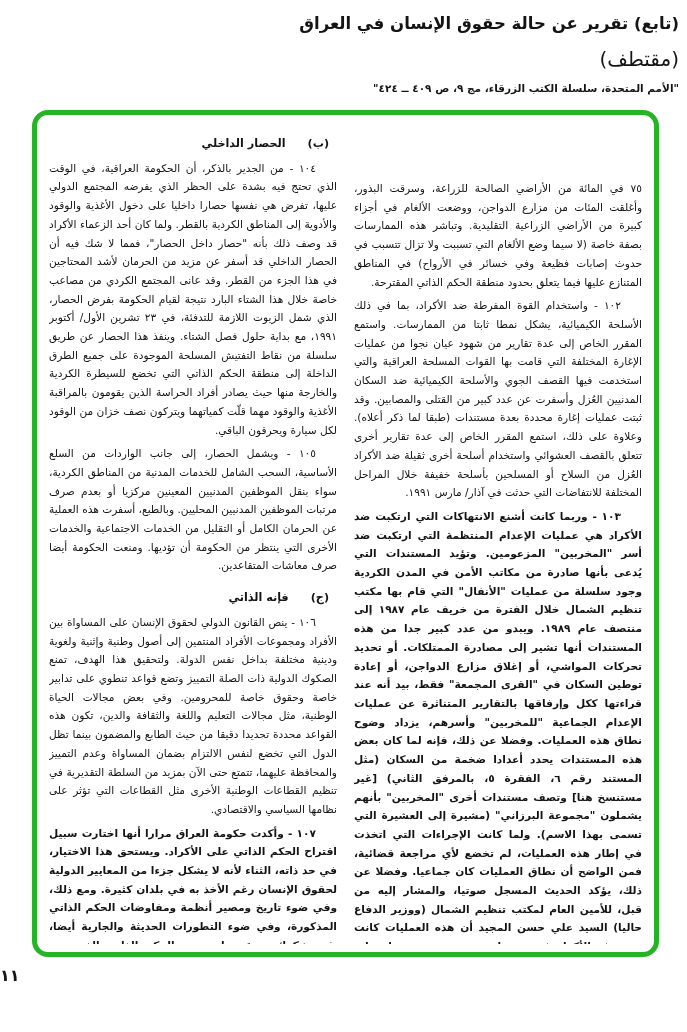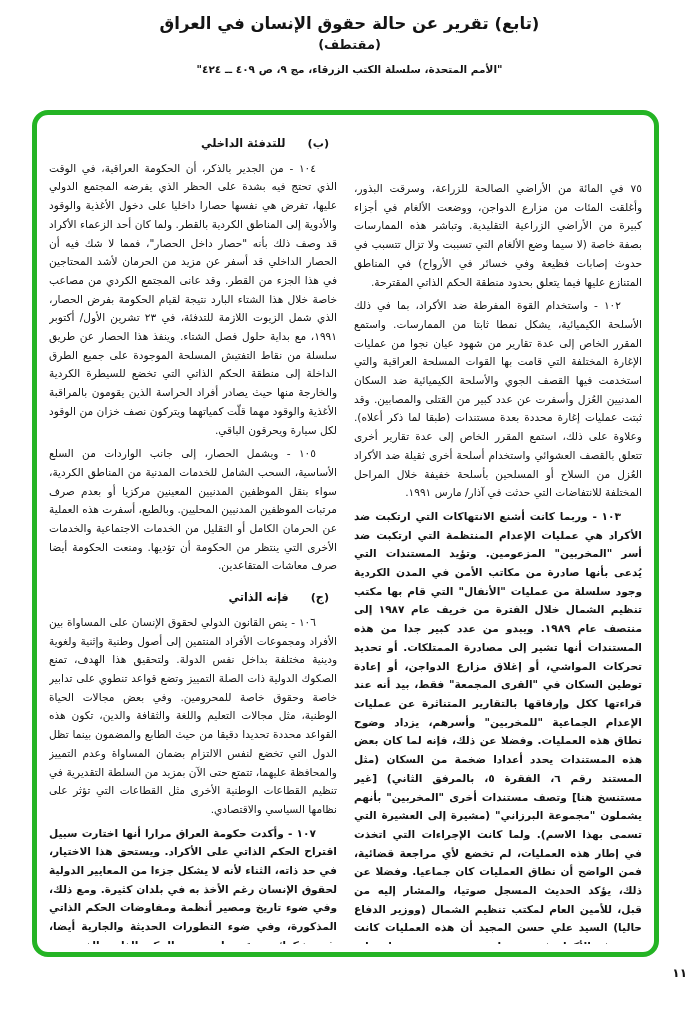--- a/index.html
+++ b/index.html
@@ -7,23 +7,23 @@
   body {
     background:#ffffff;
     font-family:"DejaVu Sans", sans-serif;
     color:#141414;
     position:relative;
     overflow:hidden;
   }
   .page { position:absolute; inset:0; background:#ffffff; }
 
   
-  .header { position:absolute; top:14px; right:8px; left:0; text-align:center; direction:rtl;padding-left:20px; }
+  .header { position:absolute; top:14px; right:8px; left:0; text-align:right; direction:rtl;padding-left:20px; }
   .doc-title   { font-size:16.5px; font-weight:bold; letter-spacing:0; }
-  .doc-subtitle{ font-size:13px; font-weight:bold; margin-top:4px; }
+  .doc-subtitle{ font-size:20px; font-weight:normal; margin-top:14px; }
   .doc-citation{ font-size:10.5px; font-weight:bold; margin-top:11px; }
 
   
   .content-box {
     position:absolute;
     left:32px; top:110px;
     width:627px; height:847px;
     border:5px solid #24b424;
     border-radius:16px;
     background:#ffffff;
@@ -56,22 +56,22 @@
     font-size:11.2px;
     padding-right:8px;
     margin:14px 0 5px 0;
   }
   .col > .section-heading:first-child { margin-top:0; }
 
   
   .page-number {
     position:absolute;
     top:966px; right:0; left:0;
-    text-align:right;
-    font-size:12px;
+    text-align:left;
+    font-size:16px;
     font-weight:bold;
     direction:rtl;
   }
 </style>
 </head>
 <body>
 
 <div class="page">
 
   <div class="header">
@@ -85,21 +85,21 @@
 
       <div class="col">
         <div class="para continuation">٧٥ في المائة من الأراضي الصالحة للزراعة، وسرقت البذور، وأغلقت المئات من مزارع الدواجن، ووضعت الألغام في أجزاء كبيرة من الأراضي الزراعية التقليدية. وتباشر هذه الممارسات بصفة خاصة (لا سيما وضع الألغام التي تسببت ولا تزال تتسبب في حدوث إصابات فظيعة وفي خسائر في الأرواح) في المناطق المتنازع عليها فيما يتعلق بحدود منطقة الحكم الذاتي المقترحة.</div>
         <div class="para">١٠٢ - واستخدام القوة المفرطة ضد الأكراد، بما في ذلك الأسلحة الكيميائية، يشكل نمطا ثابتا من الممارسات. واستمع المقرر الخاص إلى عدة تقارير من شهود عيان نجوا من عمليات الإغارة المختلفة التي قامت بها القوات المسلحة العراقية والتي استخدمت فيها القصف الجوي والأسلحة الكيميائية ضد السكان المدنيين العُزل وأسفرت عن عدد كبير من القتلى والمصابين. وقد ثبتت عمليات إغارة محددة بعدة مستندات (طبقا لما ذكر أعلاه). وعلاوة على ذلك، استمع المقرر الخاص إلى عدة تقارير أخرى تتعلق بالقصف العشوائي واستخدام أسلحة أخرى ثقيلة ضد الأكراد العُزل من السلاح أو المسلحين بأسلحة خفيفة خلال المراحل المختلفة للانتفاضات التي حدثت في آذار/ مارس ١٩٩١.</div>
         <div class="para">١٠٣ - وربما كانت أشنع الانتهاكات التي ارتكبت ضد الأكراد هي عمليات الإعدام المنتظمة التي ارتكبت ضد أسر "المخربين" المزعومين. وتؤيد المستندات التي يُدعى بأنها صادرة من مكاتب الأمن في المدن الكردية وجود سلسلة من عمليات "الأنفال" التي قام بها مكتب تنظيم الشمال خلال الفترة من خريف عام ١٩٨٧ إلى منتصف عام ١٩٨٩. ويبدو من عدد كبير جدا من هذه المستندات أنها تشير إلى مصادرة الممتلكات. أو تحديد تحركات المواشي، أو إغلاق مزارع الدواجن، أو إعادة توطين السكان في "القرى المجمعة" فقط، بيد أنه عند قراءتها ككل وإرفاقها بالتقارير المتناثرة عن عمليات الإعدام الجماعية "للمخربين" وأسرهم، يزداد وضوح نطاق هذه العمليات. وفضلا عن ذلك، فإنه لما كان بعض هذه المستندات يحدد أعدادا ضخمة من السكان (مثل المستند رقم ٦، الفقرة ٥، بالمرفق الثاني) [غير مستنسخ هنا] وتصف مستندات أخرى "المخربين" بأنهم يشملون "مجموعة البرزاني" (مشيرة إلى العشيرة التي تسمى بهذا الاسم). ولما كانت الإجراءات التي اتخذت في إطار هذه العمليات، لم تخضع لأي مراجعة قضائية، فمن الواضح أن نطاق العمليات كان جماعيا. وفضلا عن ذلك، يؤكد الحديث المسجل صوتيا، والمشار إليه من قبل، للأمين العام لمكتب تنظيم الشمال (ووزير الدفاع حاليا) السيد علي حسن المجيد أن هذه العمليات كانت تستهدف الأكراد في حد ذاتهم دون تمييز. وبناء على ذلك، وفي ضوء أسماء الأكراد المختفين التي تجاوزت فعلا ١٥ ٠٠٠ اسم والتي استرعي نظر المقرر الخاص إليها، يصعب استبعاد ما يدعيه الأكراد من اختفاء نحو ١٨٢ ٠٠٠ شخص بسهولة. وهكذا فمما لا شك فيه أن هذه السياسات، وعمليات "الأنفال" بصفة خاصة، تحمل علامات المخططات التي ترمي إلى الإبادة الجماعية.</div>
       </div>
 
       <div class="col">
         <div class="section-heading">
           <span>(ب)</span>
-          <span>للتدفئة الداخلي</span>
+          <span>الحصار الداخلي</span>
         </div>
         <div class="para">١٠٤ - من الجدير بالذكر، أن الحكومة العراقية، في الوقت الذي تحتج فيه بشدة على الحظر الذي يفرضه المجتمع الدولي عليها، تفرض هي نفسها حصارا داخليا على دخول الأغذية والوقود والأدوية إلى المناطق الكردية بالقطر. ولما كان أحد الزعماء الأكراد قد وصف ذلك بأنه "حصار داخل الحصار"، فمما لا شك فيه أن الحصار الداخلي قد أسفر عن مزيد من الحرمان لأشد المحتاجين في هذا الجزء من القطر. وقد عانى المجتمع الكردي من مصاعب خاصة خلال هذا الشتاء البارد نتيجة لقيام الحكومة بفرض الحصار، الذي شمل الزيوت اللازمة للتدفئة، في ٢٣ تشرين الأول/ أكتوبر ١٩٩١، مع بداية حلول فصل الشتاء. وينفذ هذا الحصار عن طريق سلسلة من نقاط التفتيش المسلحة الموجودة على جميع الطرق الداخلة إلى منطقة الحكم الذاتي التي تخضع للسيطرة الكردية والخارجة منها حيث يصادر أفراد الحراسة الذين يقومون بالمراقبة الأغذية والوقود مهما قلّت كمياتهما ويتركون نصف خزان من الوقود لكل سيارة ويحرقون الباقي.</div>
         <div class="para">١٠٥ - ويشمل الحصار، إلى جانب الواردات من السلع الأساسية، السحب الشامل للخدمات المدنية من المناطق الكردية، سواء بنقل الموظفين المدنيين المعينين مركزيا أو بعدم صرف مرتبات الموظفين المدنيين المحليين. وبالطبع، أسفرت هذه العملية عن الحرمان الكامل أو التقليل من الخدمات الاجتماعية والخدمات الأخرى التي ينتظر من الحكومة أن تؤديها. ومنعت الحكومة أيضا صرف معاشات المتقاعدين.</div>
         <div class="section-heading">
           <span>(ج)</span>
           <span>فإنه الذاتي</span>
         </div>
         <div class="para">١٠٦ - ينص القانون الدولي لحقوق الإنسان على المساواة بين الأفراد ومجموعات الأفراد المنتمين إلى أصول وطنية وإثنية ولغوية ودينية مختلفة بداخل نفس الدولة. ولتحقيق هذا الهدف، تمنع الصكوك الدولية ذات الصلة التمييز وتضع قواعد تنطوي على تدابير خاصة وحقوق خاصة للمحرومين. وفي بعض مجالات الحياة الوطنية، مثل مجالات التعليم واللغة والثقافة والدين، تكون هذه القواعد محددة تحديدا دقيقا من حيث الطابع والمضمون بينما تظل الدول التي تخضع لنفس الالتزام بضمان المساواة وعدم التمييز والمحافظة عليهما، تتمتع حتى الآن بمزيد من السلطة التقديرية في تنظيم القطاعات الوطنية الأخرى مثل القطاعات التي تؤثر على نظامها السياسي والاقتصادي.</div>
         <div class="para">١٠٧ - وأكدت حكومة العراق مرارا أنها اختارت سبيل اقتراح الحكم الذاتي على الأكراد. ويستحق هذا الاختيار، في حد ذاته، الثناء لأنه لا يشكل جزءا من المعايير الدولية لحقوق الإنسان رغم الأخذ به في بلدان كثيرة. ومع ذلك، وفي ضوء تاريخ ومصير أنظمة ومفاوضات الحكم الذاتي المذكورة، وفي ضوء التطورات الحديثة والجارية أيضا، تثور شكوك جدية حول معنى الحكم الذاتي الذي تريد الحكومة العراقية أن تمنحه</div>
       </div>

